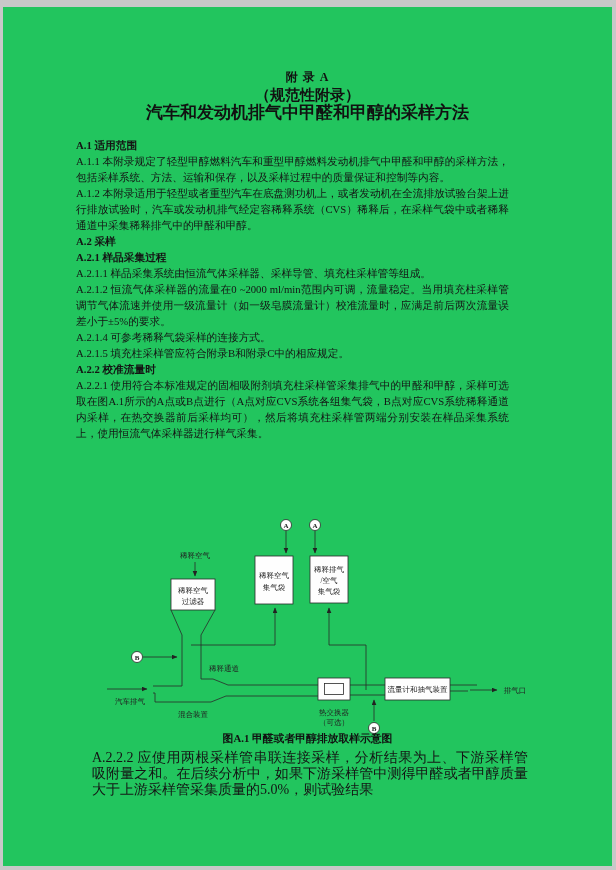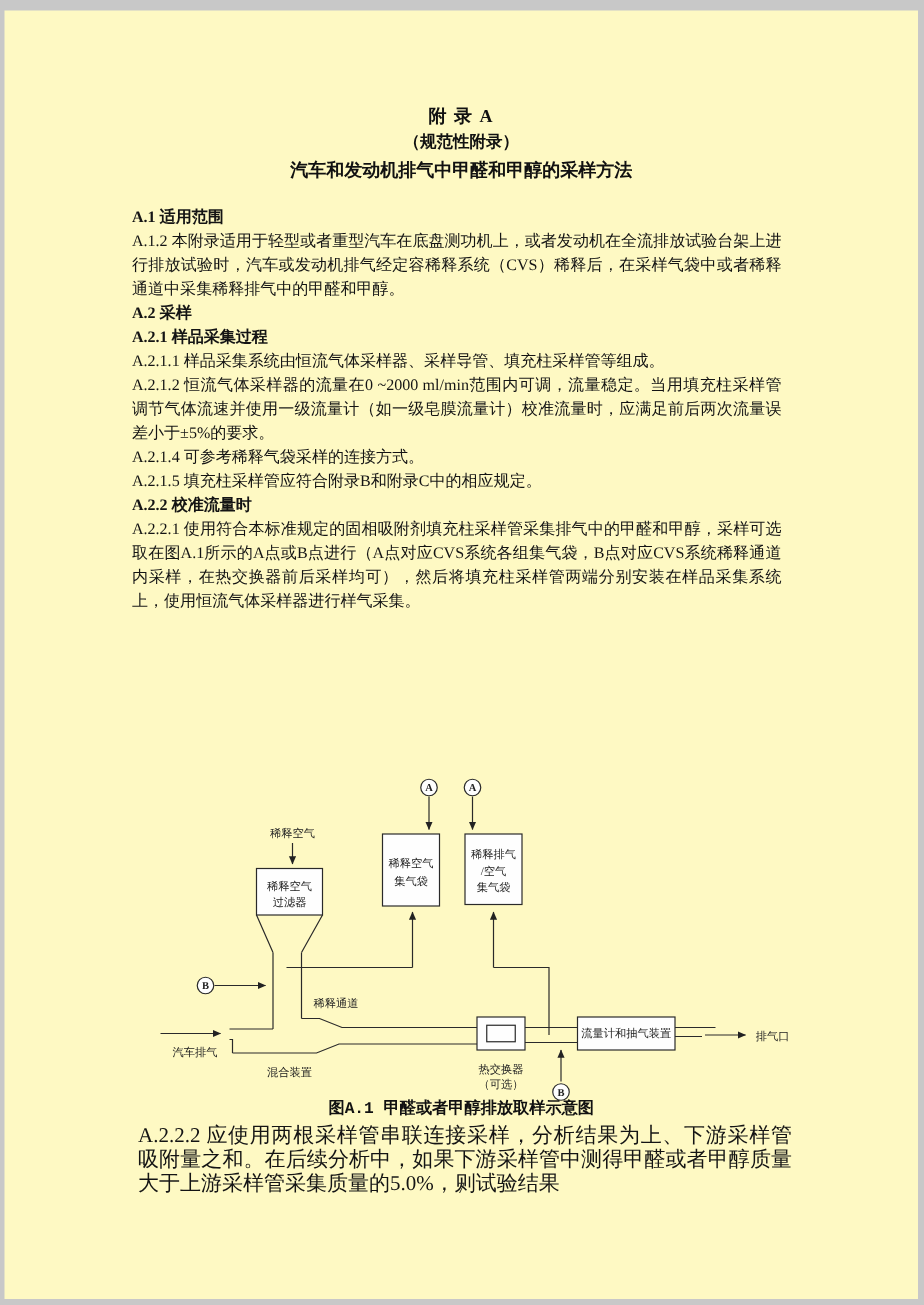--- a/index.html
+++ b/index.html
@@ -4,39 +4,39 @@
 <style>
   html,body{margin:0;padding:0;}
   body{
     width:616px;height:870px;position:relative;overflow:hidden;
     background:#c8c8c8;
     font-family:"Liberation Serif","DejaVu Serif",serif;
     -webkit-font-smoothing:antialiased;
   }
   .page{
     position:absolute;left:3px;top:7px;right:4px;bottom:4px;
-    background:#fef9c3;color:#161616;
+    background:#22c55e;color:#161616;
   }
   .title-block{
     position:absolute;top:61px;left:0;right:0;
     text-align:center;font-weight:bold;line-height:18px;color:#111;
   }
   .title-l1{font-size:12px;letter-spacing:1px;}
-  .title-l2{font-size:11px;}
-  .title-l3{font-size:12px;}
+  .title-l2{font-size:15px;}
+  .title-l3{font-size:17px;}
   .flow{
-    position:absolute;left:85px;top:130px;width:433px;
+    position:absolute;left:73px;top:130px;width:433px;
     font-size:10.7px;line-height:16px;text-align:justify;color:#141414;
   }
   .flow p{margin:0;}
   .h{font-weight:bold;}
   .sec-a2{margin-top:8px;}
   .caption{
     position:absolute;top:725px;left:0;right:0;text-align:center;
-    font-weight:bold;font-size:10.8px;color:#111;font-family:Liberation Mono, monospace;
+    font-weight:bold;font-size:10.8px;color:#111;
   }
   .tail{
     position:absolute;left:89px;top:743px;width:436px;
     font-size:14px;line-height:16px;text-align:justify;color:#141414;
   }
   .pageno{
     position:absolute;top:780px;left:0;right:0;text-align:center;
     font-size:10.5px;color:#222;
   }
   svg.diagram{position:absolute;left:96px;top:499px;width:432px;height:228px;}
@@ -52,20 +52,21 @@
 <div class="page">
 
   <div class="title-block">
     <div class="title-l1">附 录 A</div>
     <div class="title-l2">（规范性附录）</div>
     <div class="title-l3">汽车和发动机排气中甲醛和甲醇的采样方法</div>
   </div>
 
   <div class="flow">
     <p class="h">A.1 适用范围</p>
+    <p>A.1.1 本附录规定了轻型甲醇燃料汽车和重型甲醇燃料发动机排气中甲醛和甲醇的采样方法，包括采样系统、方法、运输和保存，以及采样过程中的质量保证和控制等内容。</p>
     <p>A.1.2 本附录适用于轻型或者重型汽车在底盘测功机上，或者发动机在全流排放试验台架上进行排放试验时，汽车或发动机排气经定容稀释系统（CVS）稀释后，在采样气袋中或者稀释通道中采集稀释排气中的甲醛和甲醇。</p>
     <p class="h sec-a2">A.2 采样</p>
     <p class="h">A.2.1 样品采集过程</p>
     <p>A.2.1.1 样品采集系统由恒流气体采样器、采样导管、填充柱采样管等组成。</p>
     <p>A.2.1.2 恒流气体采样器的流量在0 ~2000 ml/min范围内可调，流量稳定。当用填充柱采样管调节气体流速并使用一级流量计（如一级皂膜流量计）校准流量时，应满足前后两次流量误差小于±5%的要求。</p>
     <p>A.2.1.4 可参考稀释气袋采样的连接方式。</p>
     <p>A.2.1.5 填充柱采样管应符合附录B和附录C中的相应规定。</p>
     <p class="h">A.2.2 校准流量时</p>
     <p>A.2.2.1 使用符合本标准规定的固相吸附剂填充柱采样管采集排气中的甲醛和甲醇，采样可选取在图A.1所示的A点或B点进行（A点对应CVS系统各组集气袋，B点对应CVS系统稀释通道内采样，在热交换器前后采样均可），然后将填充柱采样管两端分别安装在样品采集系统上，使用恒流气体采样器进行样气采集。</p>
   </div>

